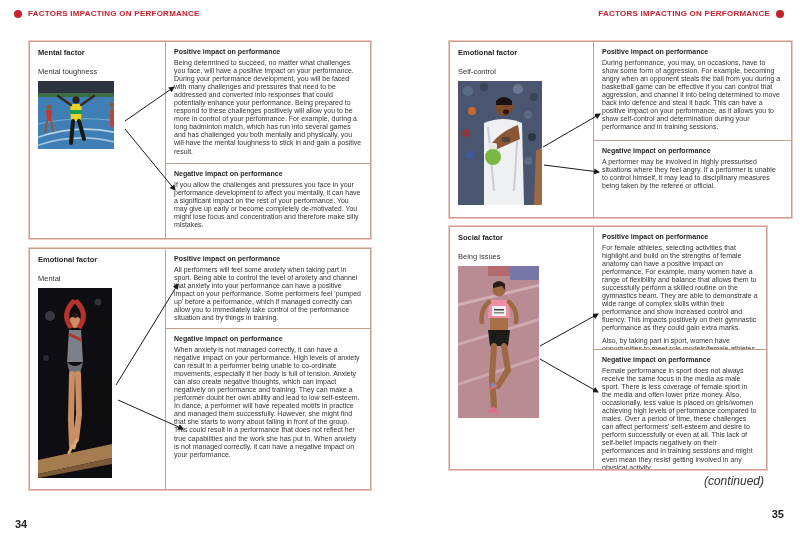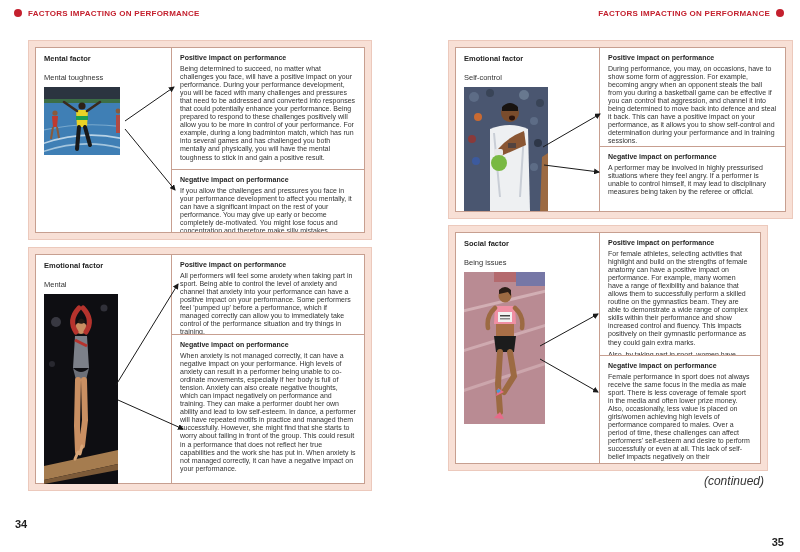--- a/index.html
+++ b/index.html
@@ -4,28 +4,28 @@
 <style>
   html,body{margin:0;padding:0;}
   body{
     width:800px;height:552px;background:#ffffff;
     font-family:"Liberation Sans", sans-serif;color:#2b2b2b;
     -webkit-font-smoothing:antialiased;
   }
   .spread{position:relative;width:800px;height:552px;background:#fff;overflow:hidden;}
 
   
-  .pg-header{position:absolute;top:9px;display:flex;align-items:flex-start;gap:6px;}
+  .pg-header{position:absolute;top:9px;display:flex;align-items:center;gap:6px;}
   .pg-header .dot{width:8px;height:8px;border-radius:50%;background:#c4202e;}
   .pg-header .hdr-text{font-size:8px;font-weight:600;letter-spacing:.25px;color:#c4202e;}
   #hdr-left{left:14px;}
   #hdr-right{right:16px;}
 
   
-  .tbl{position:absolute;background:#f8e0d6;border:1px solid #ecc9bc;padding:6px;box-sizing:border-box;}
+  .tbl{position:absolute;background:#f8e0d6;border:1px solid #ecc9bc;box-sizing:border-box;}
   .tbl-inner{display:flex;height:100%;background:#fff;border:1px solid #c79f90;box-sizing:border-box;}
   .col-left{width:136px;border-right:1px solid #c79f90;padding:6px 8px;box-sizing:border-box;position:relative;}
   #rt1 .col-left,#rt2 .col-left{width:144px;}
   .col-right{flex:1;display:flex;flex-direction:column;min-width:0;}
   .impact{padding:5px 8px;box-sizing:border-box;overflow:hidden;}
   .impact.neg{border-top:1px solid #c79f90;flex:1;}
   .impact-heading{font-size:7px;font-weight:bold;margin:1px 0 4px 0;color:#1f1f1f;}
   .impact p{font-size:7px;line-height:1.15;margin:0 0 4px 0;color:#333;}
   .factor-type{font-size:7.5px;font-weight:bold;margin-bottom:2px;color:#1f1f1f;}
   .factor-name{font-size:7.5px;margin-top:10px;margin-bottom:5px;color:#333;}
@@ -40,21 +40,21 @@
 
   #lt1{left:28px;top:40px;width:344px;height:200px;}
   #lt2{left:28px;top:247px;width:344px;height:244px;}
   #rt1{left:448px;top:40px;width:345px;height:179px;}
   #rt2{left:448px;top:225px;width:320px;height:246px;}
 
   .arrows{position:absolute;left:0;top:0;pointer-events:none;}
 
   .pageno{position:absolute;font-size:11px;font-weight:bold;color:#1f1f1f;}
   #pn-left{left:15px;top:518px;}
-  #pn-right{right:16px;top:536px;text-align:center;}
+  #pn-right{right:16px;top:508px;text-align:center;}
   .continued{position:absolute;right:36px;top:474px;font-size:12px;font-style:italic;color:#333;}
 </style>
 </head>
 <body>
 
 <div class="spread">
 
   <div class="pg-header" id="hdr-left">
     <span class="dot"></span>
     <span class="hdr-text">FACTORS IMPACTING ON PERFORMANCE</span>

